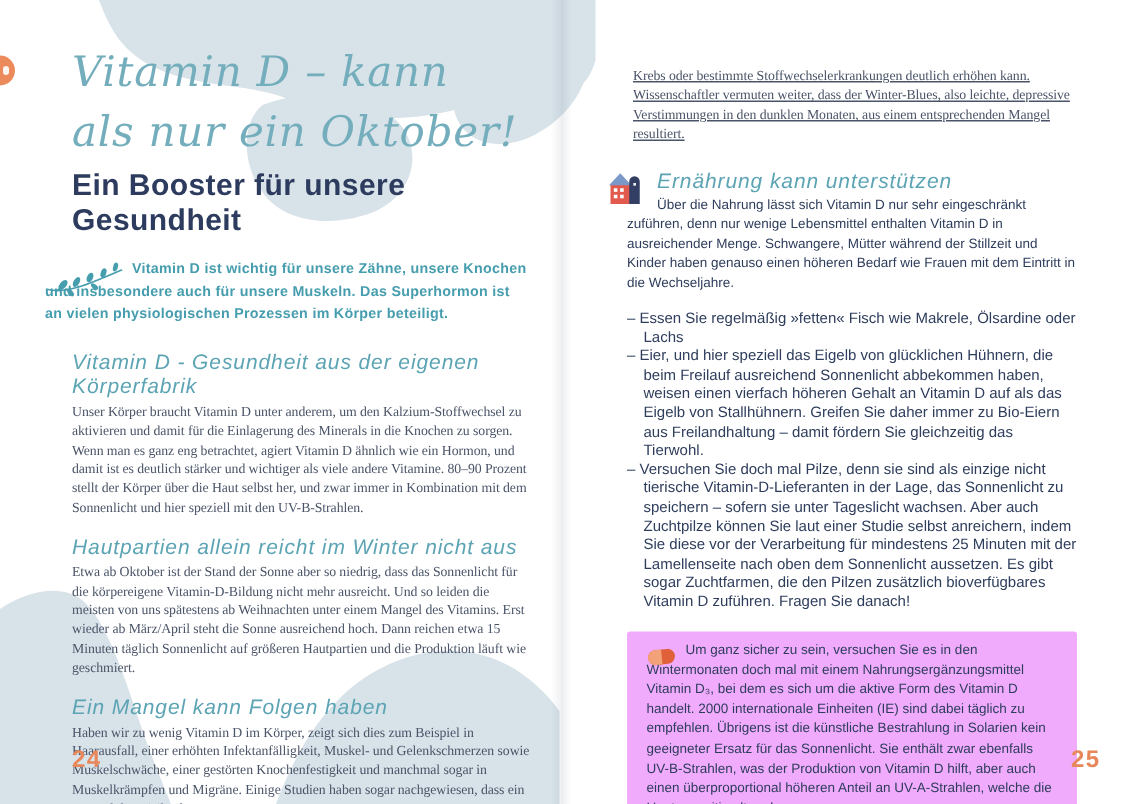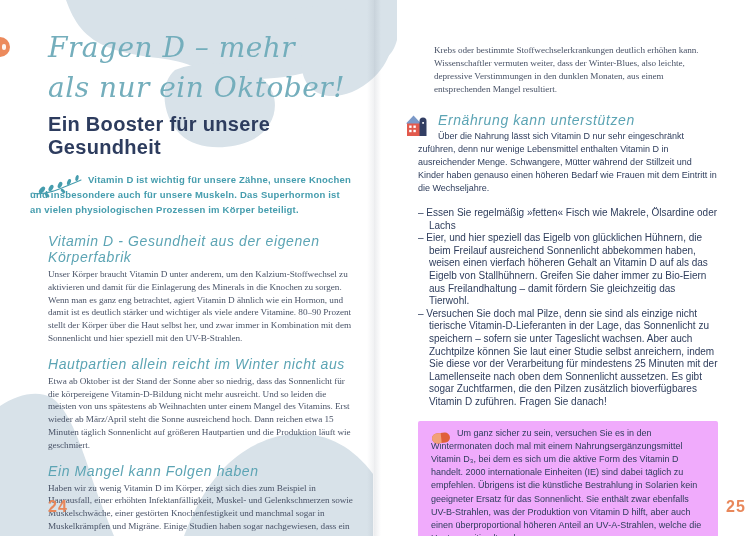--- a/index.html
+++ b/index.html
@@ -51,28 +51,28 @@
   }
   .sec-body{
     margin:0 0 11px 0;
     font-family:"Liberation Serif",serif;
     color:#4a5468;font-size:9.2px;line-height:12.8px;letter-spacing:-.05px;
   }
   .pagenum{
     position:absolute;top:498px;color:#e8875a;font-weight:bold;font-size:16px;letter-spacing:1px;
   }
   .pagenum.left{left:48px;}
-  .pagenum.right{left:336px;padding-left:13px;}
+  .pagenum.right{left:324px;padding-left:13px;}
 
   
   .rp-content{position:absolute;left:41px;top:44px;width:300px;}
   .rp-top{
-    margin:0 0 16px 16px;
+    margin:0 0 16px 4px;
     font-family:"Liberation Serif",serif;
-    color:#4a5468;font-size:9.2px;line-height:13px;letter-spacing:-.05px;
+    color:#4a5468;font-size:9.2px;line-height:13px;letter-spacing:-.05px;text-decoration:underline;
   }
   .nutrition{position:relative;margin:0 0 10px 0;}
   .house-icon{position:absolute;left:-12px;top:1px;width:23px;height:27px;}
   .nutrition .sec-heading{margin-left:20px;margin-bottom:2px;}
   .nutrition-body{
     margin:0;text-indent:20px;
     color:#2e3d5c;font-size:9px;line-height:13px;
   }
   .bullets{margin:12px 0 12px 0;}
   .bullet{
@@ -104,21 +104,21 @@
 
   <div class="fold"></div>
 
   <div class="page left-page">
 
     <div class="tab-circle">
       <span class="marker"></span>
     </div>
 
     <div class="title">
-      <div>Fragen D – mehr</div>
+      <div>Vitamin D – kann</div>
       <div>als nur ein Oktober!</div>
     </div>
 
     <div class="subtitle">Ein Booster für unsere Gesundheit</div>
 
     <div class="intro-wrap">
       <svg class="leaf-icon" viewBox="0 0 54 24">
         <path d="M2,19 C14,22 28,16 51,6" fill="none" stroke="#469dae" stroke-width="1.1" stroke-linecap="round"></path>
         <ellipse cx="12" cy="16" rx="2.2" ry="4" fill="#469dae" transform="rotate(40 12 16)"></ellipse>
         <ellipse cx="21" cy="14" rx="2" ry="3.6" fill="#469dae" transform="rotate(30 21 14)"></ellipse>

